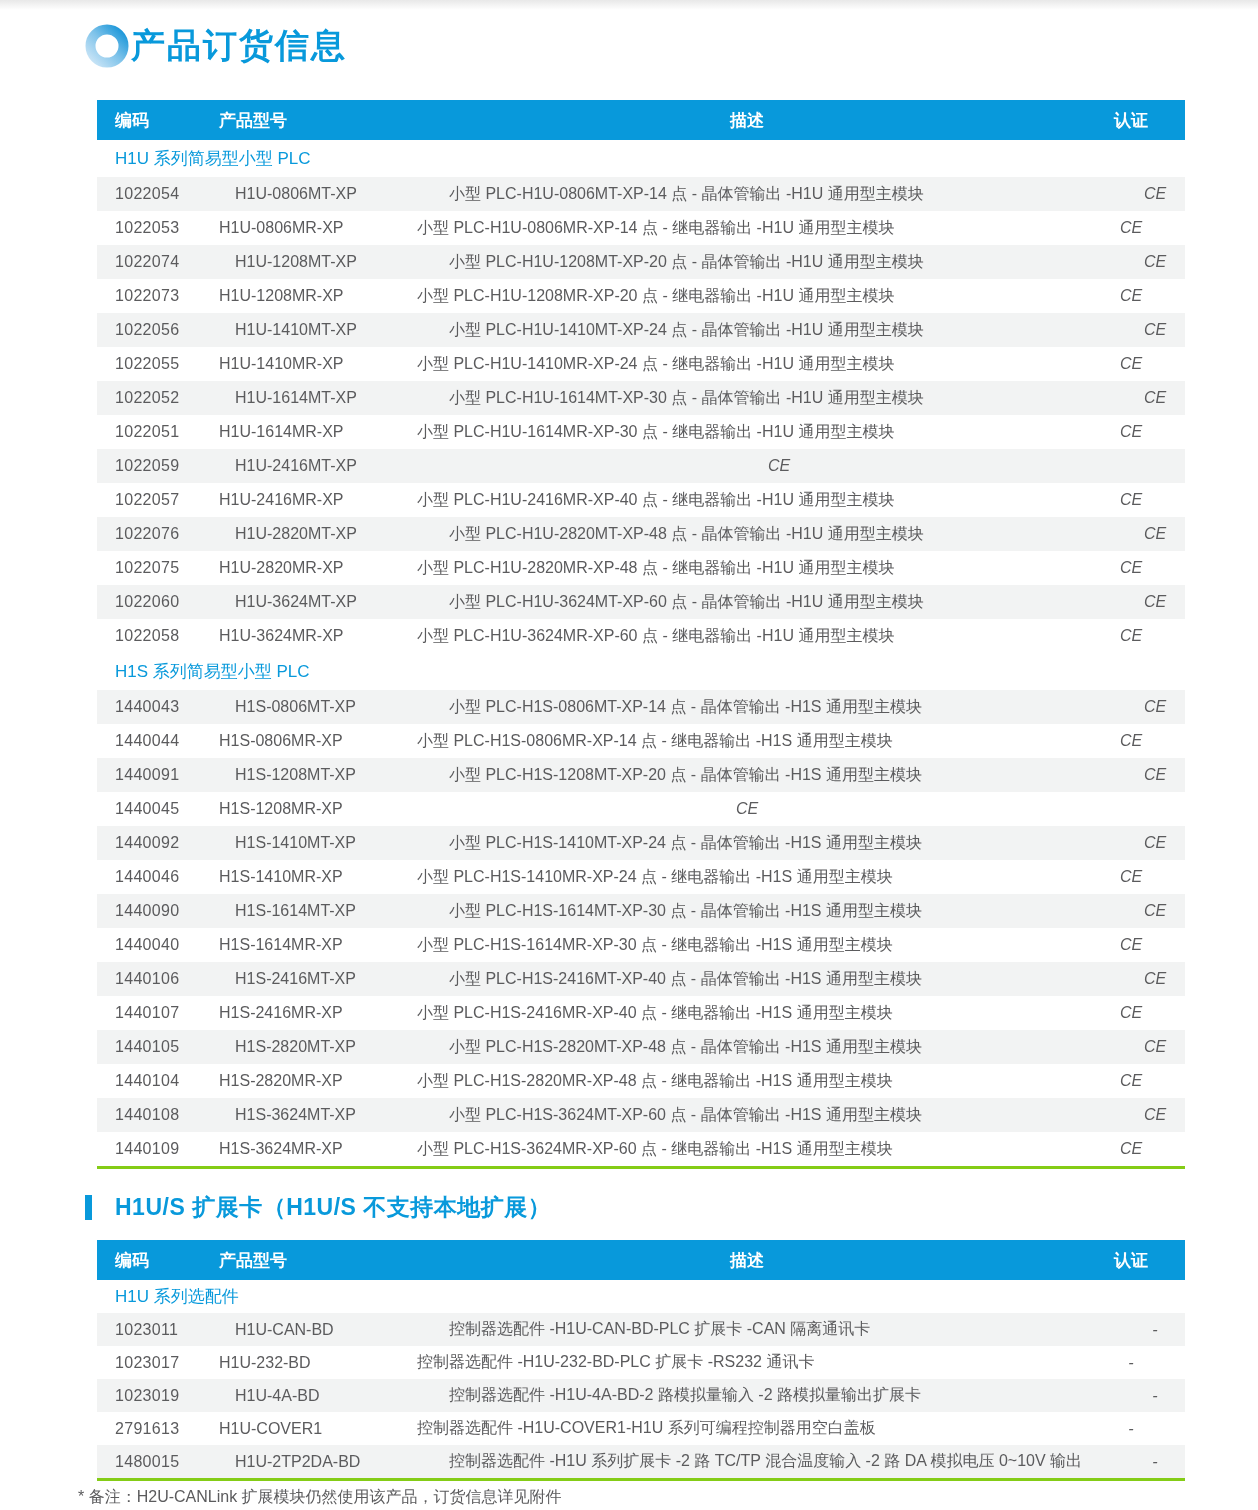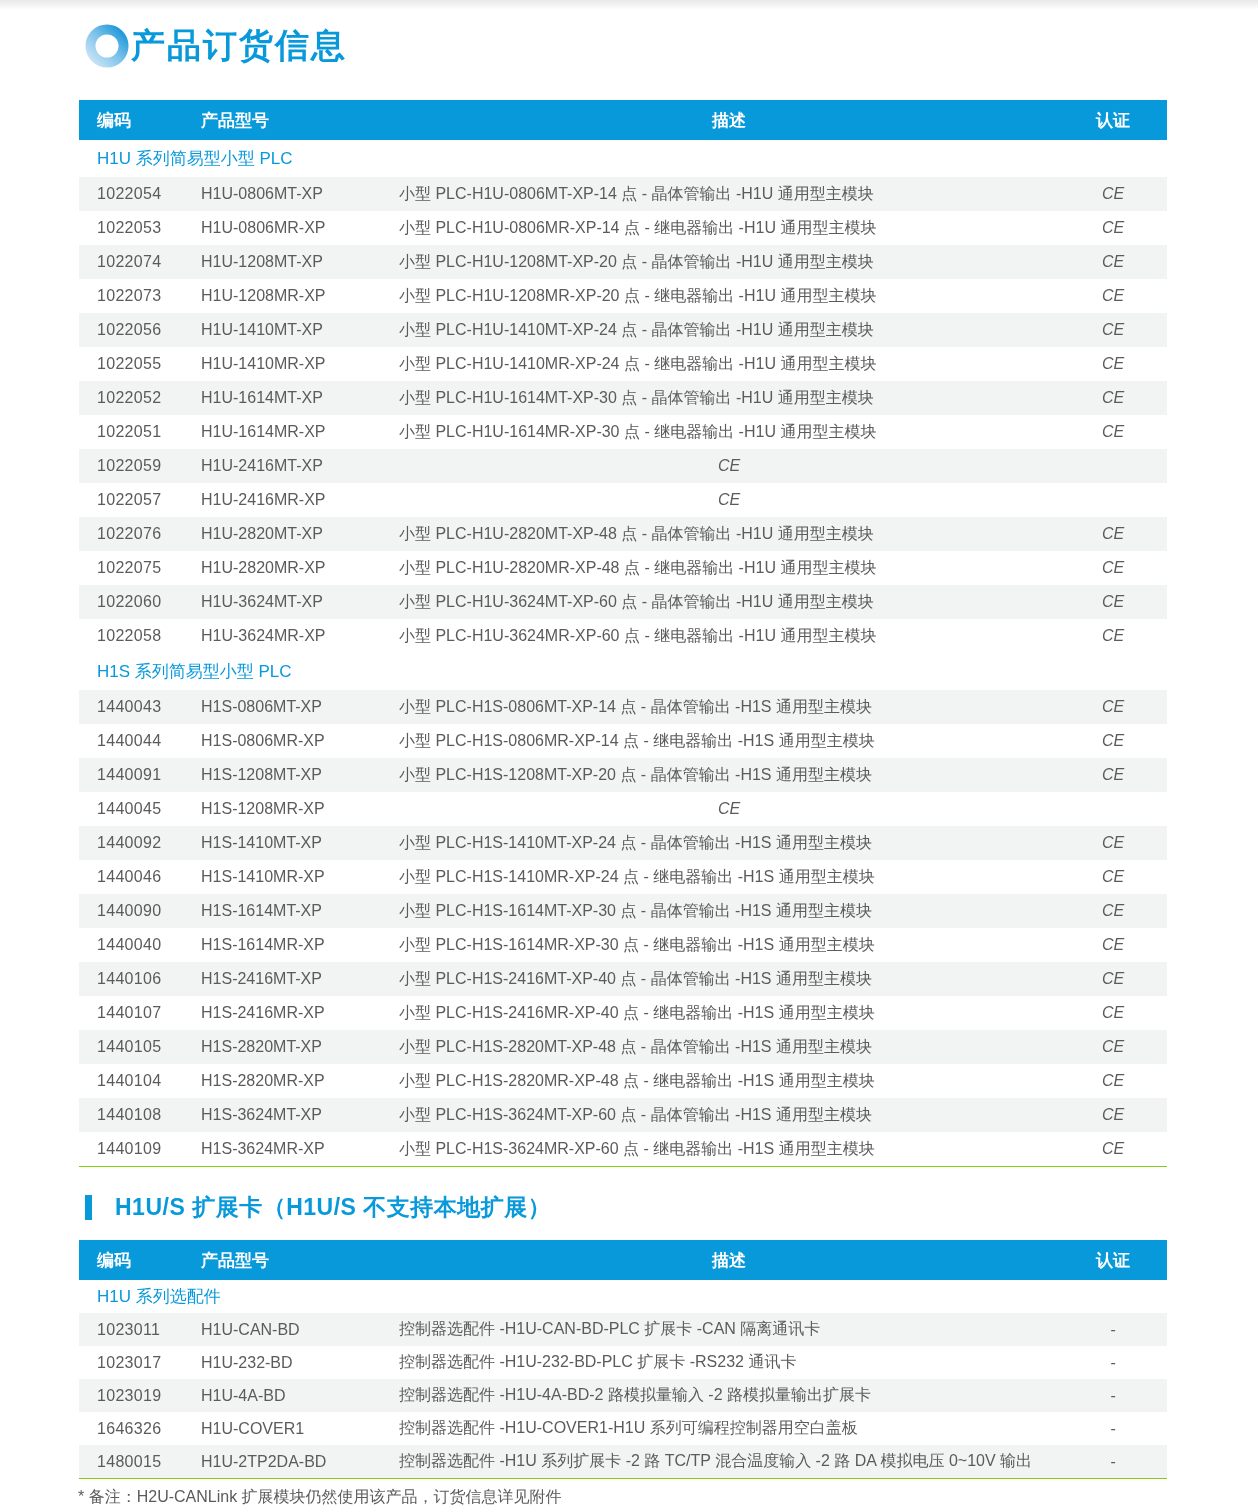--- a/index.html
+++ b/index.html
@@ -9,38 +9,38 @@
   .top-fade { position:absolute; top:0; left:0; right:0; height:10px;
               background:linear-gradient(#e8e8e8,#ffffff); }
 
   
   .doc-header { position:absolute; left:85px; top:22px; height:48px;
                 display:flex; align-items:center; gap:2px; }
   .ring-wrap { width:44px; height:44px; display:block; }
   .doc-title { font-size:34px; font-weight:bold; color:var(--accent); letter-spacing:2px; }
 
   
-  .otable { position:absolute; left:79px; width:1088px; border-bottom:1px solid #84cc16; }
+  .otable { position:absolute; left:97px; width:1088px; border-bottom:3px solid #84cc16; }
   #table-0 { top:100px; }
   #table-1 { top:1240px; }
 
   .t-head { display:grid; grid-template-columns:104px 198px 660px 1fr;
             height:40px; align-items:center; background:var(--accent);
             color:#fff; font-weight:bold; font-size:17px; padding-left:18px; }
   .t-head .hc2, .t-head .hc3 { text-align:center; }
 
   .t-section-label { height:37px; display:flex; align-items:center; padding-left:18px;
                      color:var(--accent); font-size:17px; }
   #table-1 .t-section-label { height:33px; }
 
   .t-row { display:grid; grid-template-columns:104px 198px 660px 1fr;
            height:34px; align-items:center; padding-left:18px;
            font-size:16px; color:var(--txt); }
   #table-1 .t-row { height:33px; }
-  .t-row.alt { background:var(--stripe); }
+  .t-row.alt { background:var(--stripe);gap:16px; }
   .t-row .c3 { text-align:center;font-style:italic; }
   .t-row .c0 { letter-spacing:.3px; }
 
   
   .sub-heading { position:absolute; left:85px; top:1192px; height:30px;
                  display:flex; align-items:center; }
   .accent-bar { width:7px; height:25px; background:var(--accent); margin-right:23px; }
   .sub-heading h2 { font-size:23px; font-weight:bold; color:var(--accent); letter-spacing:.5px; }
 
   .footnote { position:absolute; left:78px; top:1487px; font-size:16px; color:var(--txt); }
@@ -124,20 +124,21 @@
         <span class="cell c3">CE</span>
       </div>
       <div class="t-row alt">
         <span class="cell c0">1022059</span>
         <span class="cell c1">H1U-2416MT-XP</span>
         <span class="cell c3">CE</span>
       </div>
       <div class="t-row">
         <span class="cell c0">1022057</span>
         <span class="cell c1">H1U-2416MR-XP</span>
+        <span class="cell c2">小型 PLC-H1U-2416MR-XP-40 点 - 继电器输出 -H1U 通用型主模块</span>
         <span class="cell c3">CE</span>
       </div>
       <div class="t-row alt">
         <span class="cell c0">1022076</span>
         <span class="cell c1">H1U-2820MT-XP</span>
         <span class="cell c2">小型 PLC-H1U-2820MT-XP-48 点 - 晶体管输出 -H1U 通用型主模块</span>
         <span class="cell c3">CE</span>
       </div>
       <div class="t-row">
         <span class="cell c0">1022075</span>
@@ -268,21 +269,21 @@
         <span class="cell c2">控制器选配件 -H1U-232-BD-PLC 扩展卡 -RS232 通讯卡</span>
         <span class="cell c3">-</span>
       </div>
       <div class="t-row alt">
         <span class="cell c0">1023019</span>
         <span class="cell c1">H1U-4A-BD</span>
         <span class="cell c2">控制器选配件 -H1U-4A-BD-2 路模拟量输入 -2 路模拟量输出扩展卡</span>
         <span class="cell c3">-</span>
       </div>
       <div class="t-row">
-        <span class="cell c0">1646326</span>
+        <span class="cell c0">2791613</span>
         <span class="cell c1">H1U-COVER1</span>
         <span class="cell c2">控制器选配件 -H1U-COVER1-H1U 系列可编程控制器用空白盖板</span>
         <span class="cell c3">-</span>
       </div>
       <div class="t-row alt">
         <span class="cell c0">1480015</span>
         <span class="cell c1">H1U-2TP2DA-BD</span>
         <span class="cell c2">控制器选配件 -H1U 系列扩展卡 -2 路 TC/TP 混合温度输入 -2 路 DA 模拟电压 0~10V 输出</span>
         <span class="cell c3">-</span>
       </div>

